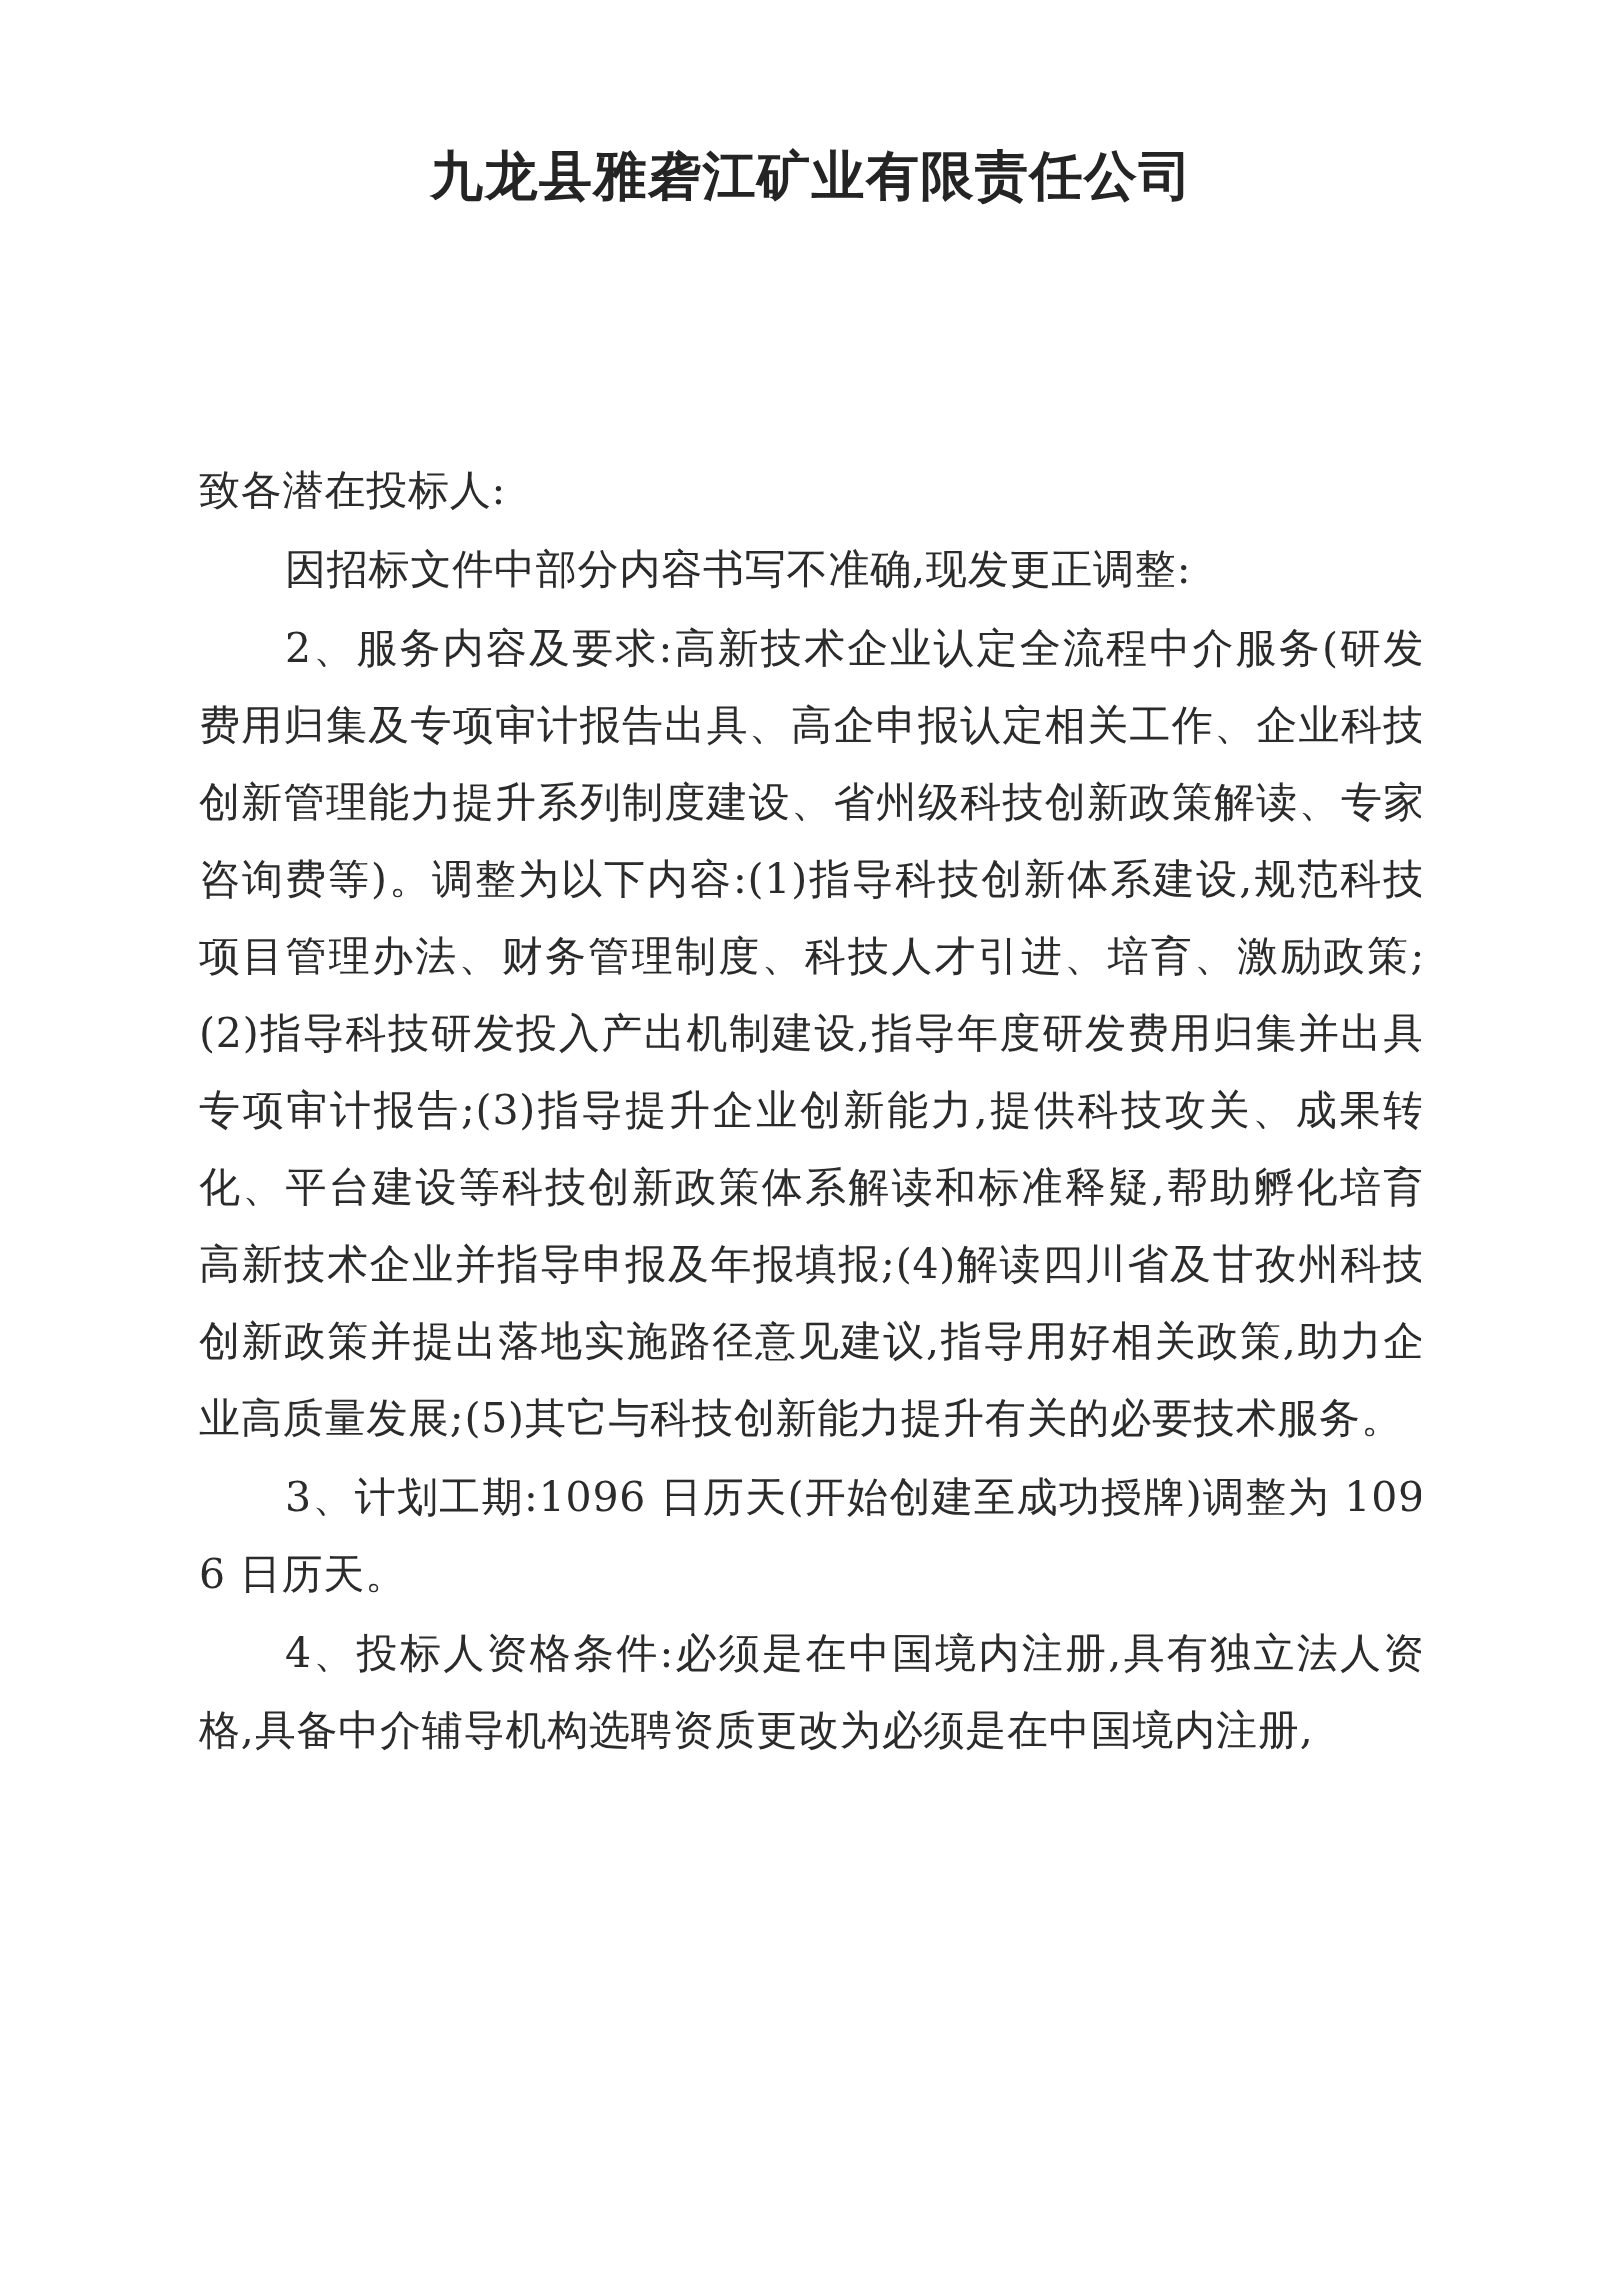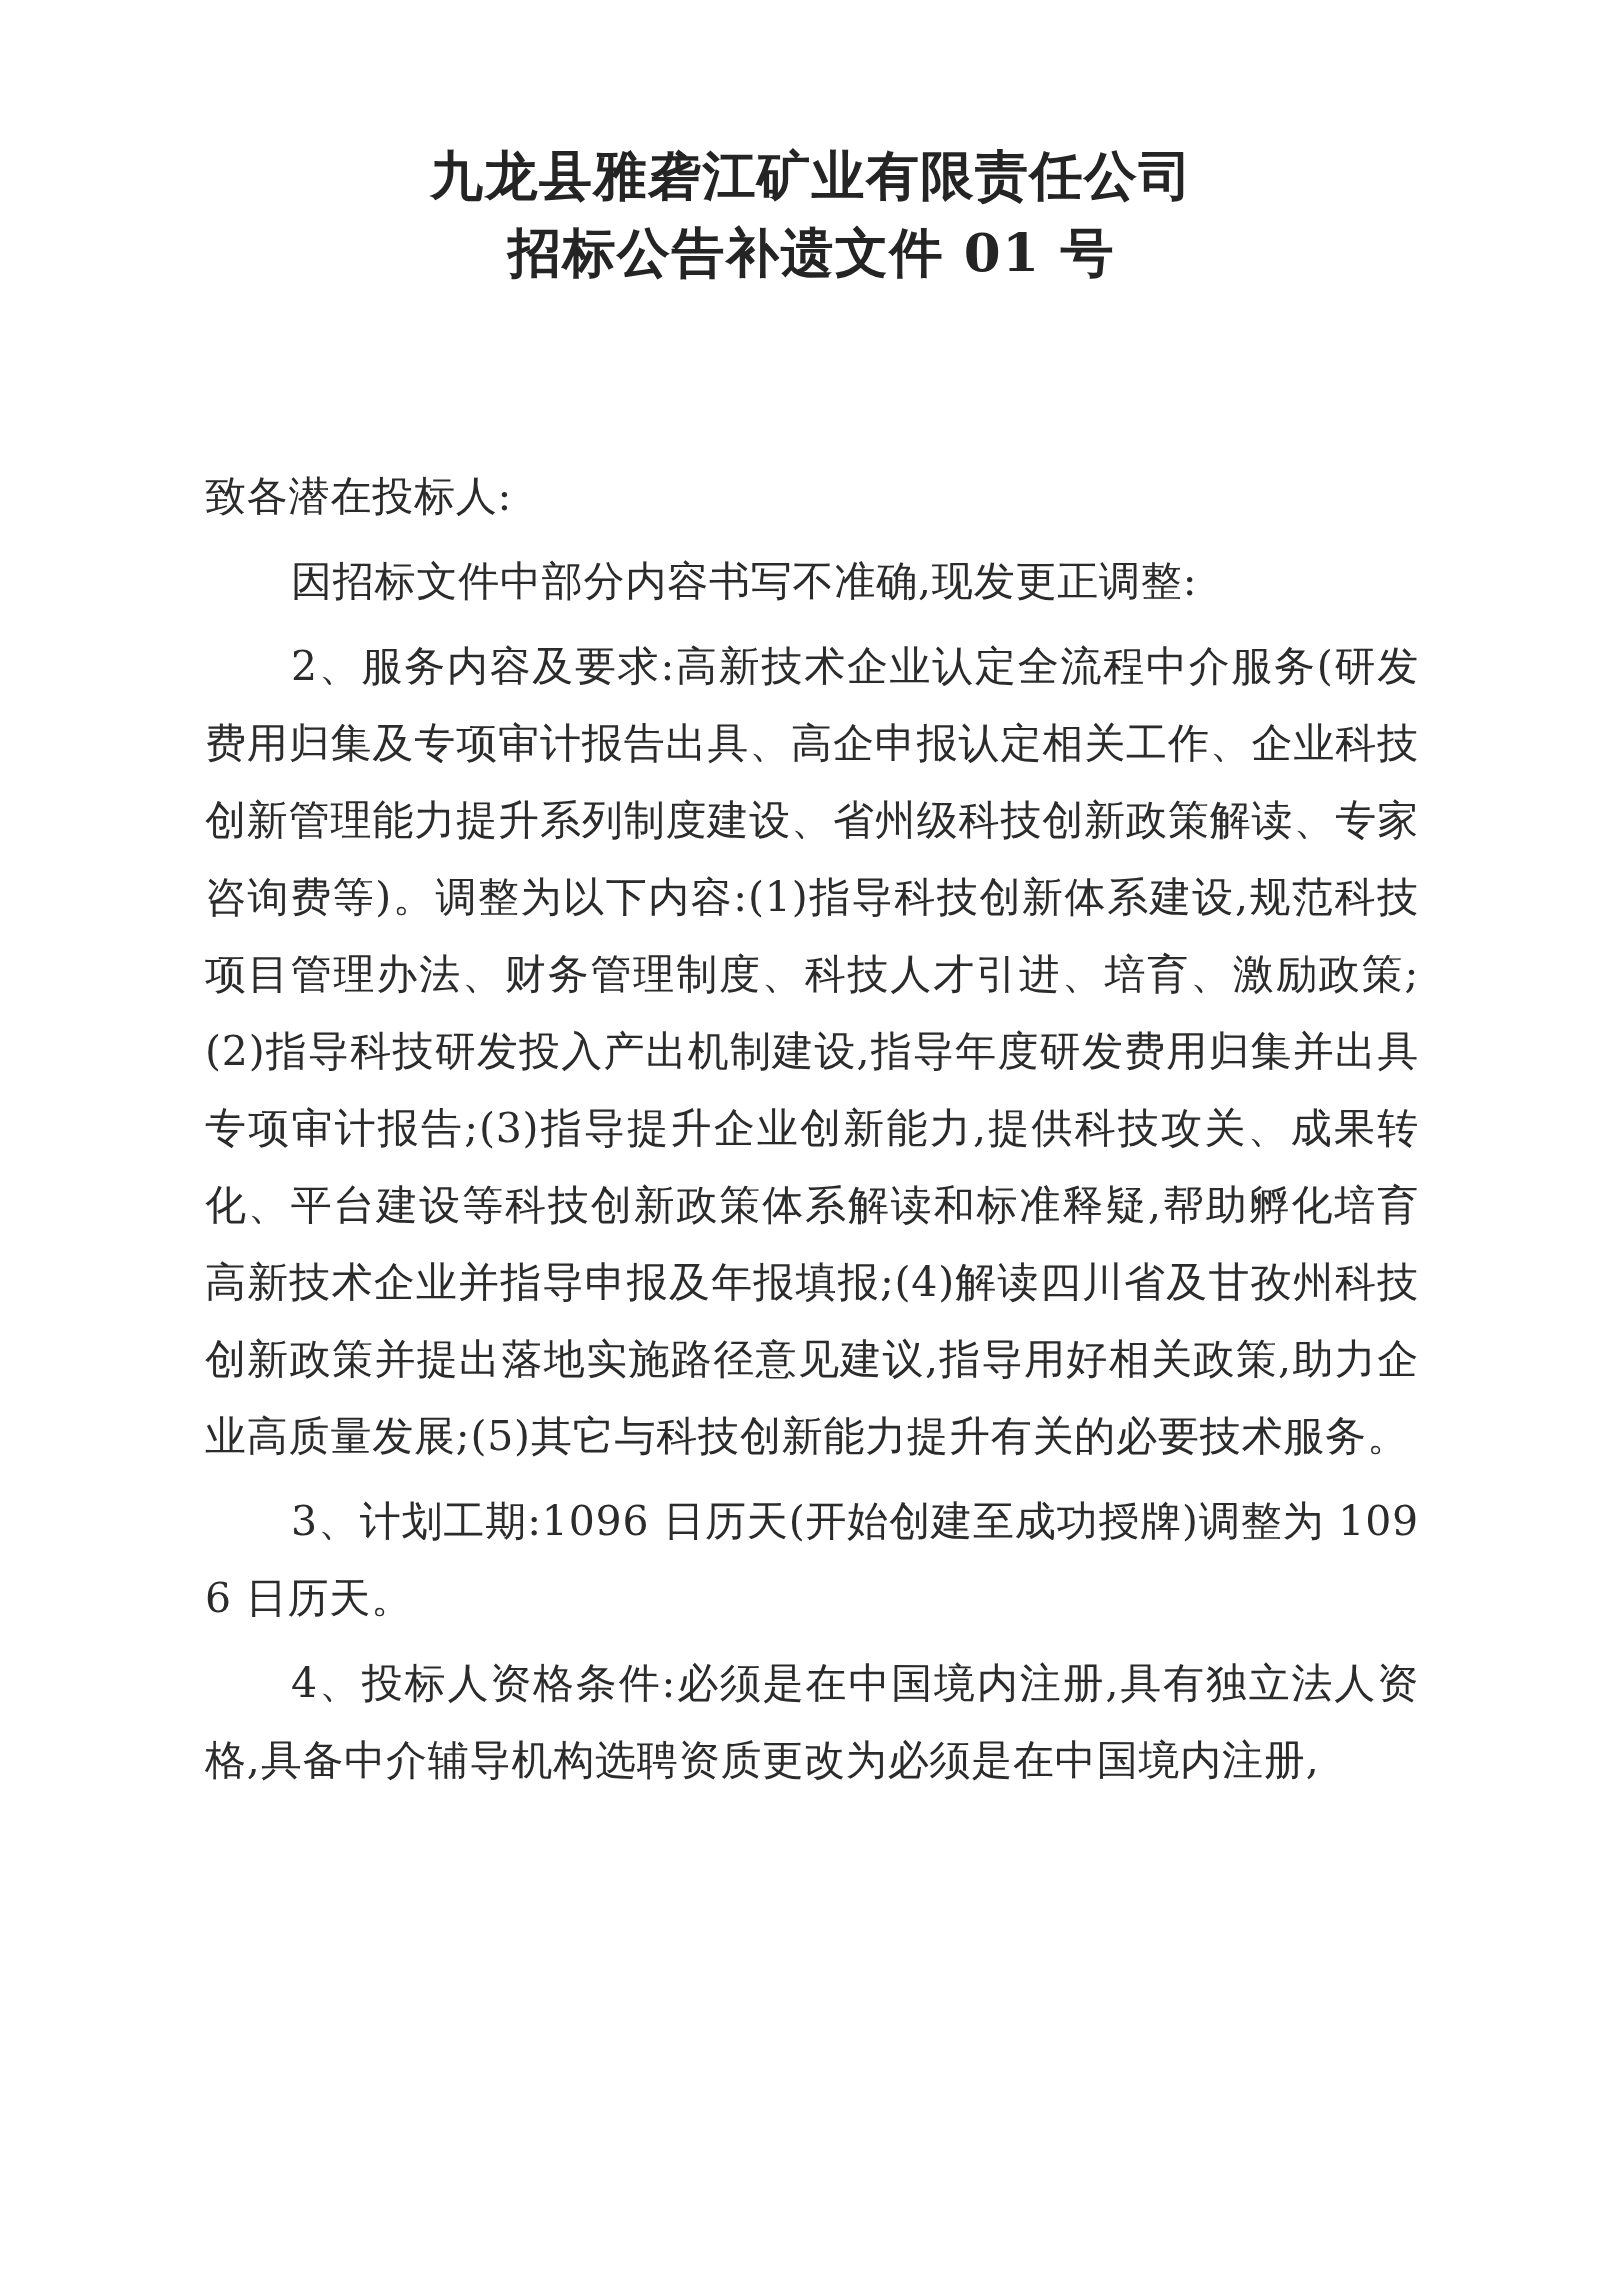--- a/index.html
+++ b/index.html
@@ -46,38 +46,37 @@
     width: 1230px;
   }
   .para {
     font-family: "DejaVu Serif", "Liberation Serif", serif;
     font-size: 41px;
     line-height: 77px;
     color: #2b2b2b;
     text-align: justify;
     text-justify: inter-character;
     letter-spacing: 0.8px;
-    margin: 8px;
+    margin: 2px;
     word-break: break-all;
   }
   .para.indent {
     text-indent: 86px;
   }
   .para.salutation {
     text-indent: 0;
   }
 </style>
 </head>
 <body>
 
 <div class="page">
 
   <div class="title-block">
     <span class="title-line">九龙县雅砻江矿业有限责任公司</span>
-    <span class="title-line">招标公告补遗文件 01 号</span>
   </div>
 
   <div class="body-block">
     <p class="para salutation">致各潜在投标人:</p>
     <p class="para indent">因招标文件中部分内容书写不准确,现发更正调整:</p>
     <p class="para indent">2、服务内容及要求:高新技术企业认定全流程中介服务(研发费用归集及专项审计报告出具、高企申报认定相关工作、企业科技创新管理能力提升系列制度建设、省州级科技创新政策解读、专家咨询费等)。调整为以下内容:(1)指导科技创新体系建设,规范科技项目管理办法、财务管理制度、科技人才引进、培育、激励政策;(2)指导科技研发投入产出机制建设,指导年度研发费用归集并出具专项审计报告;(3)指导提升企业创新能力,提供科技攻关、成果转化、平台建设等科技创新政策体系解读和标准释疑,帮助孵化培育高新技术企业并指导申报及年报填报;(4)解读四川省及甘孜州科技创新政策并提出落地实施路径意见建议,指导用好相关政策,助力企业高质量发展;(5)其它与科技创新能力提升有关的必要技术服务。</p>
     <p class="para indent">3、计划工期:1096 日历天(开始创建至成功授牌)调整为 1096 日历天。</p>
     <p class="para indent">4、投标人资格条件:必须是在中国境内注册,具有独立法人资格,具备中介辅导机构选聘资质更改为必须是在中国境内注册,</p>
   </div>
 

